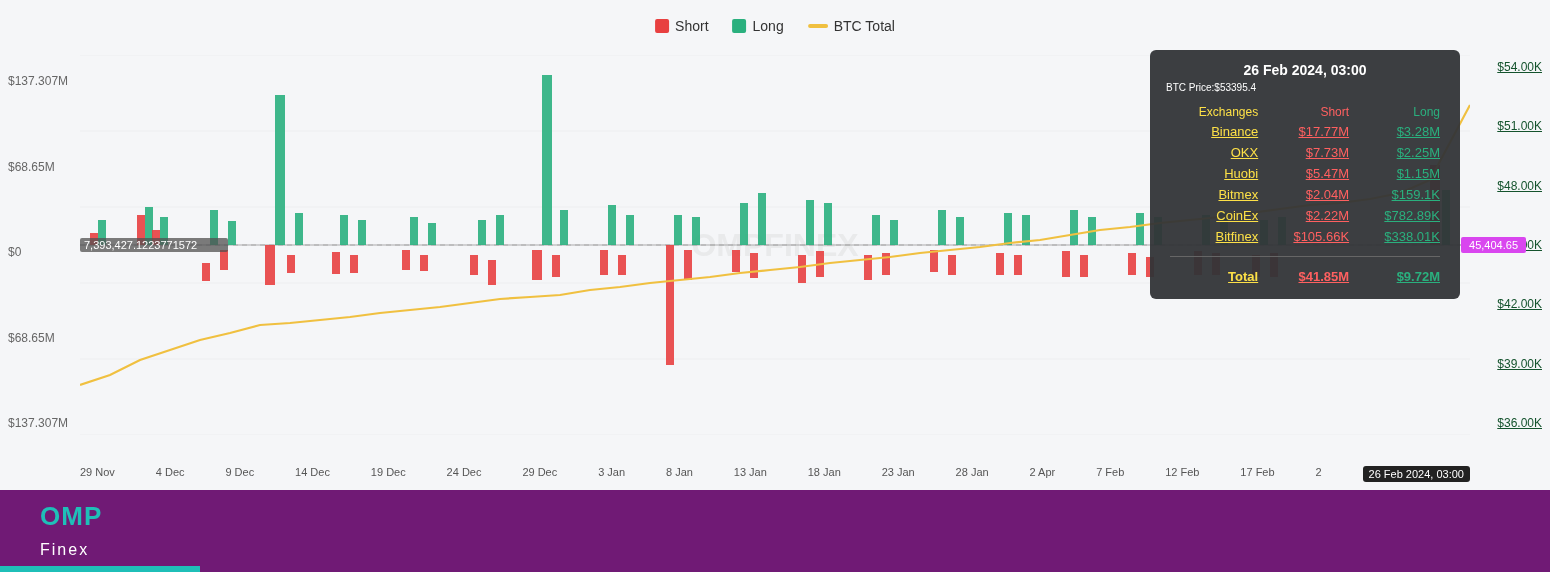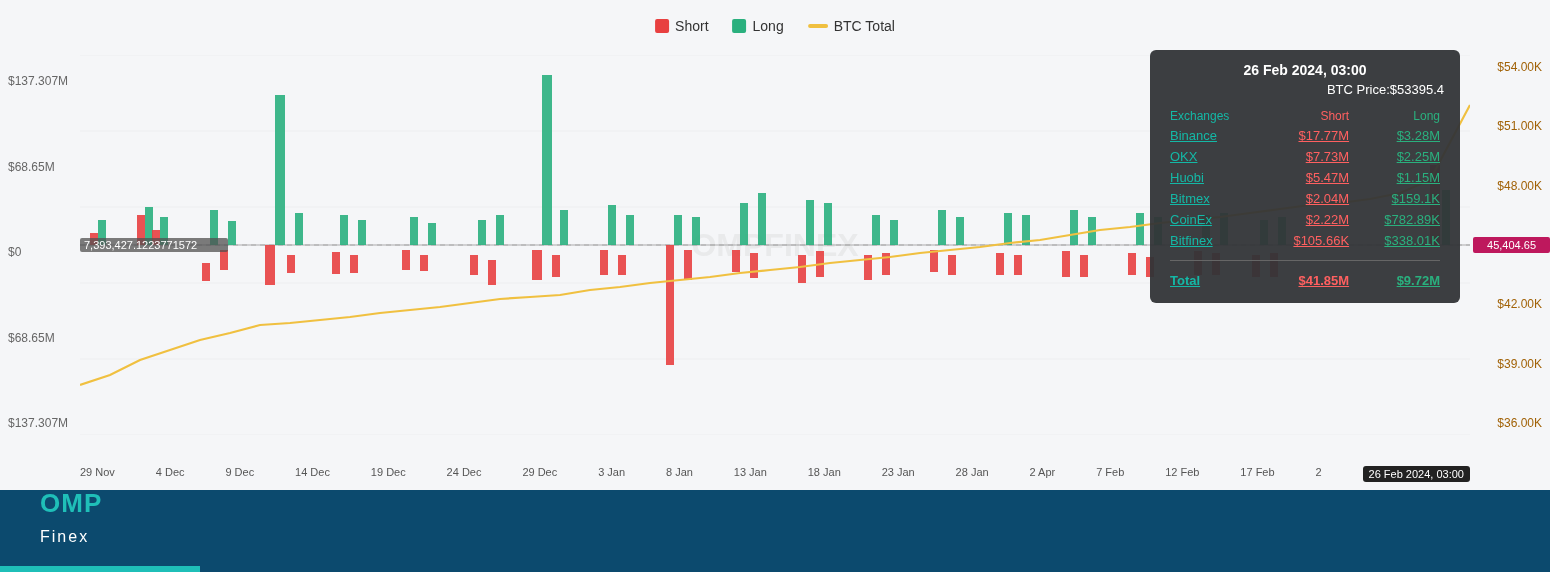--- a/index.html
+++ b/index.html
@@ -60,22 +60,23 @@
 
     .y-axis-right {
       position: absolute;
       right: 8px;
       top: 60px;
       bottom: 60px;
       display: flex;
       flex-direction: column;
       justify-content: space-between;
       font-size: 12px;
-      color: #a16207;
+      color: #14532d;
       text-align: right;
+      text-decoration: underline;
     }
 
     .chart-area {
       position: absolute;
       left: 80px;
       right: 80px;
       top: 55px;
       bottom: 55px;
       overflow: hidden;
     }
@@ -94,44 +95,44 @@
     }
 
     .tooltip-header {
       text-align: center;
       margin-bottom: 4px;
       font-size: 14px;
       font-weight: bold;
     }
 
     .tooltip-price {
-      text-align: right;
+      text-align: left;
       margin-bottom: 10px;
-      font-size: 13px;
+      font-size: 10px;
     }
 
     .tooltip-table {
       width: 100%;
       border-collapse: collapse;
     }
 
     .tooltip-table th {
       color: #ccc;
       font-weight: normal;
       padding: 2px 4px;
       font-size: 12px;
     }
 
     .tooltip-table td {
       padding: 3px 4px;
       font-size: 13px;
       text-decoration: underline;
     }
 
-    .tooltip-table .col-exchange { text-align: left; color: #14b8a6; }
+    .tooltip-table .col-exchange { text-align: right; color: #fde047; }
     .tooltip-table .col-short { text-align: right; color: #ff6060; }
     .tooltip-table .col-long { text-align: right; color: #2ab07e; }
 
     .tooltip-divider {
       border: none;
       border-top: 1px solid #666;
       margin: 6px 0;
     }
 
     .tooltip-total td {
@@ -169,22 +170,23 @@
       color: rgba(150,150,150,0.12);
       font-weight: bold;
       pointer-events: none;
       white-space: nowrap;
     }
 
     
     .footer {
       width: 1550px;
       height: 82px;
-      background: #0c4a6e;
-      display: flex;
+      background: #701a75;
+      display: flex;
+      align-items: center;
       padding: 0 40px;
     }
 
     .footer-logo {
       display: flex;
       flex-direction: column;
       align-items: flex-start;
     }
 
     .logo-omp {
@@ -435,21 +437,21 @@
           1320,138
           1350,125
           1390,50
         "></polyline>
 
       <rect x="0" y="183" width="148" height="14" fill="rgba(80,80,80,0.75)" rx="2"></rect>
       <text x="4" y="194" font-size="11" fill="#fff" font-family="Arial">7,393,427.1223771572</text>
     </svg>
   </div>
 
-  <div style="position:absolute; right:0; top:50%; transform:translateY(-50%); background:#be185d; color:#fff; font-size:11px; padding:2px 14px; border-radius:2px;">45,404.65</div>
+  <div style="position:absolute; right:24px; top:50%; transform:translateY(-50%); background:#d946ef; color:#fff; font-size:11px; padding:2px 8px; border-radius:2px;">45,404.65</div>
 
   <div class="tooltip-box">
     <div class="tooltip-header">26 Feb 2024, 03:00</div>
     <div class="tooltip-price">
       <span>BTC Price:</span><span>$53395.4</span>
     </div>
     <table class="tooltip-table">
       <thead>
         <tr>
           <th class="col-exchange">Exchanges</th>

